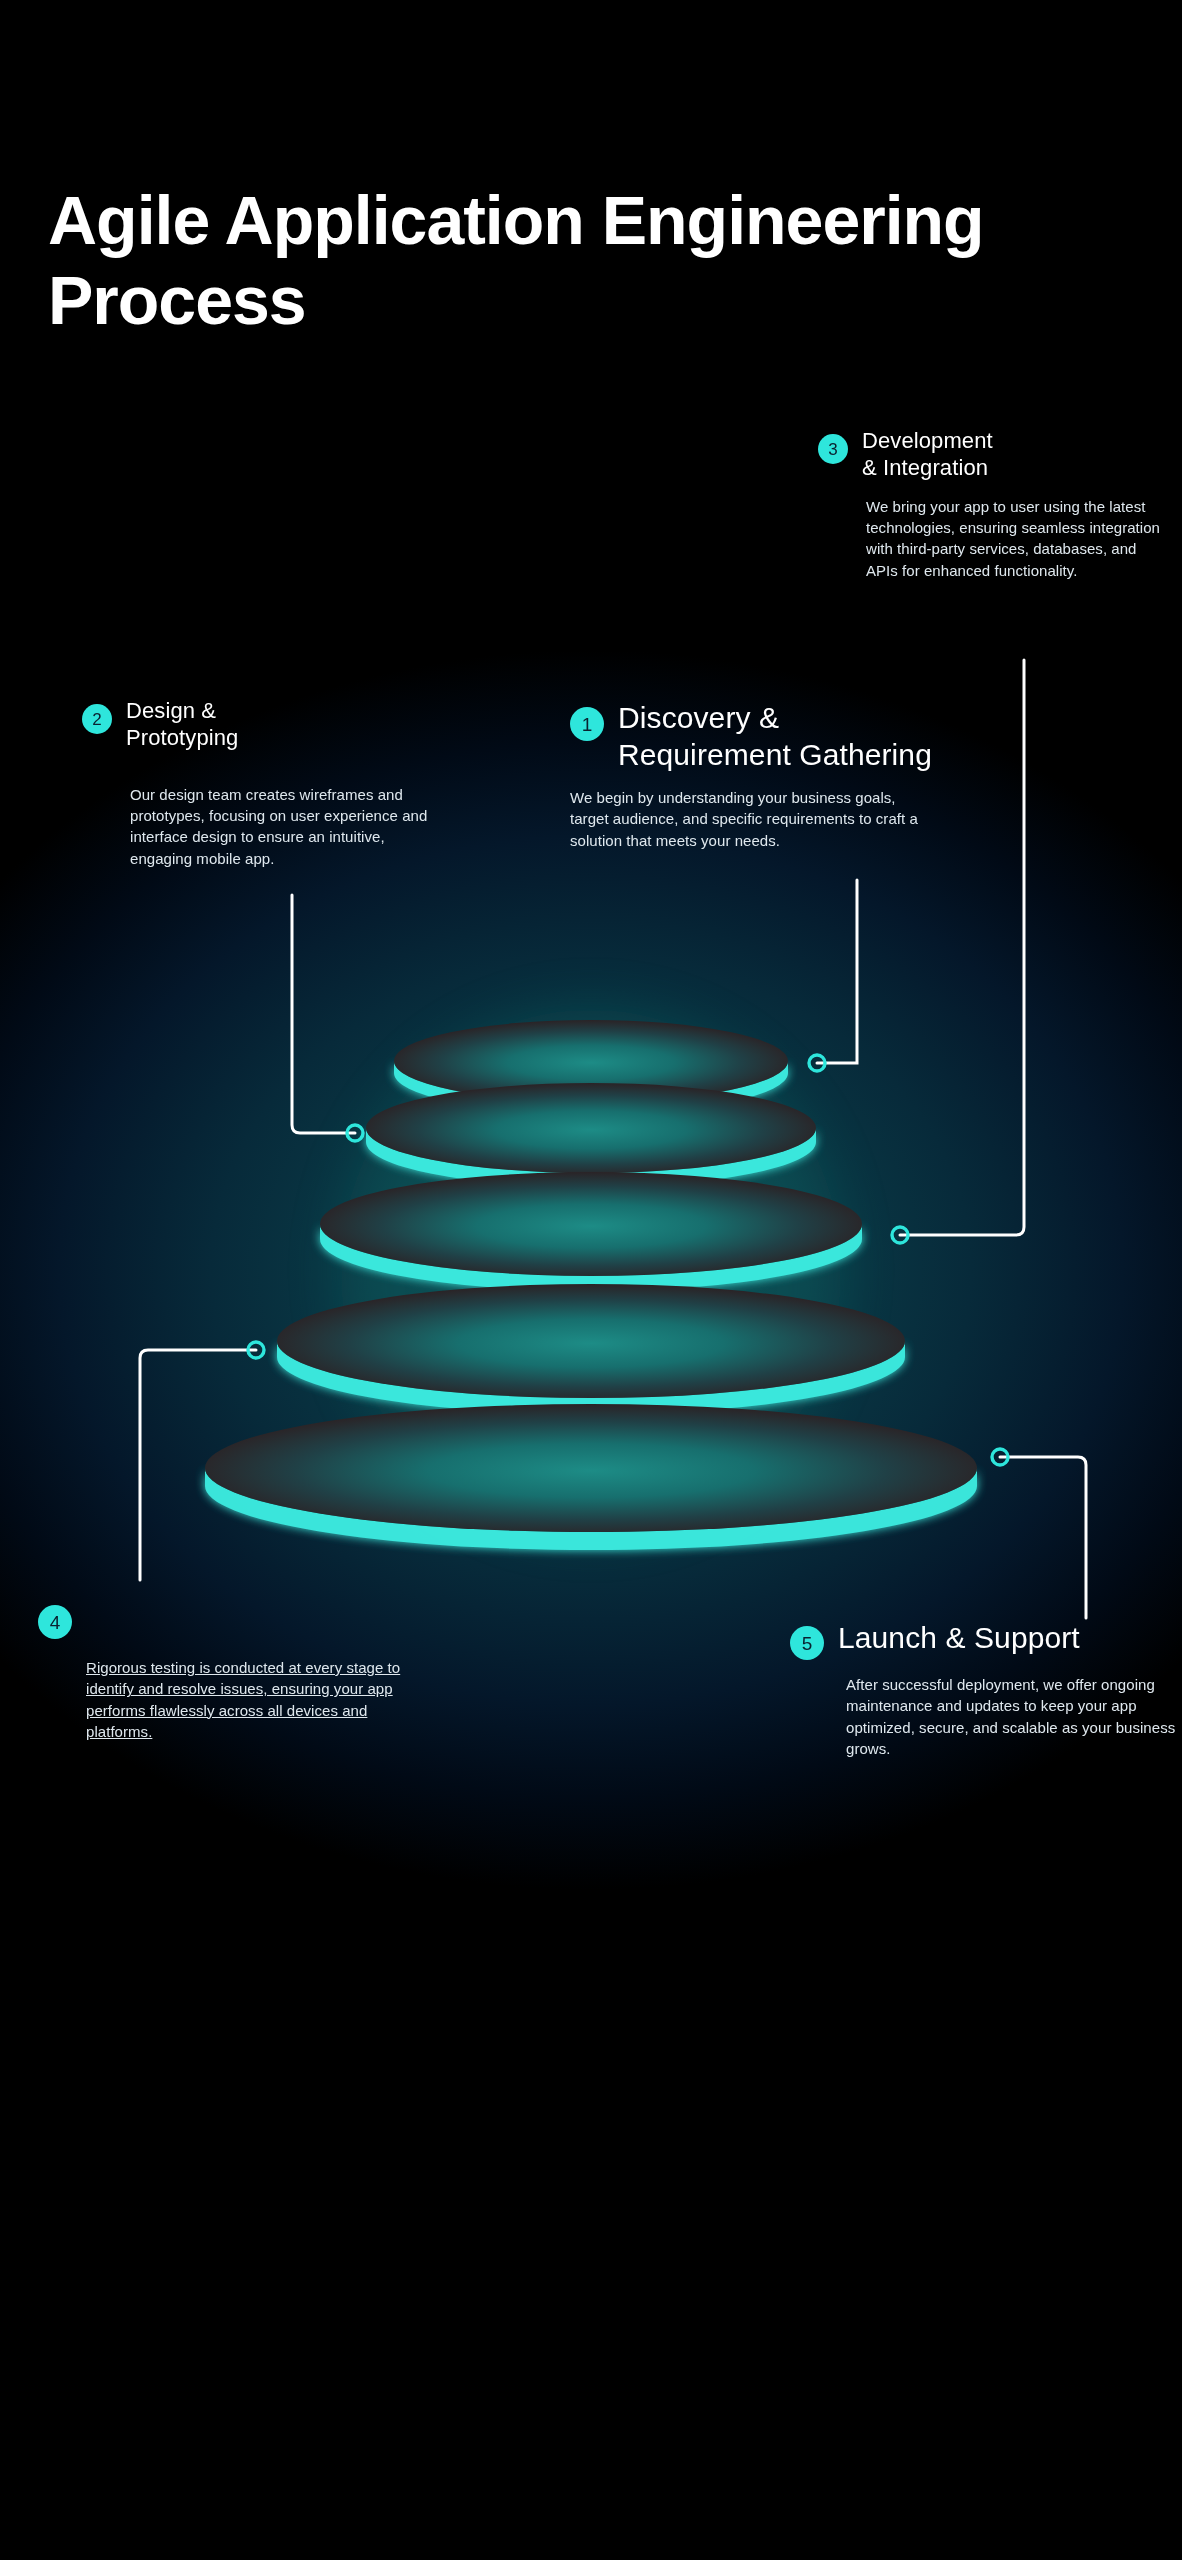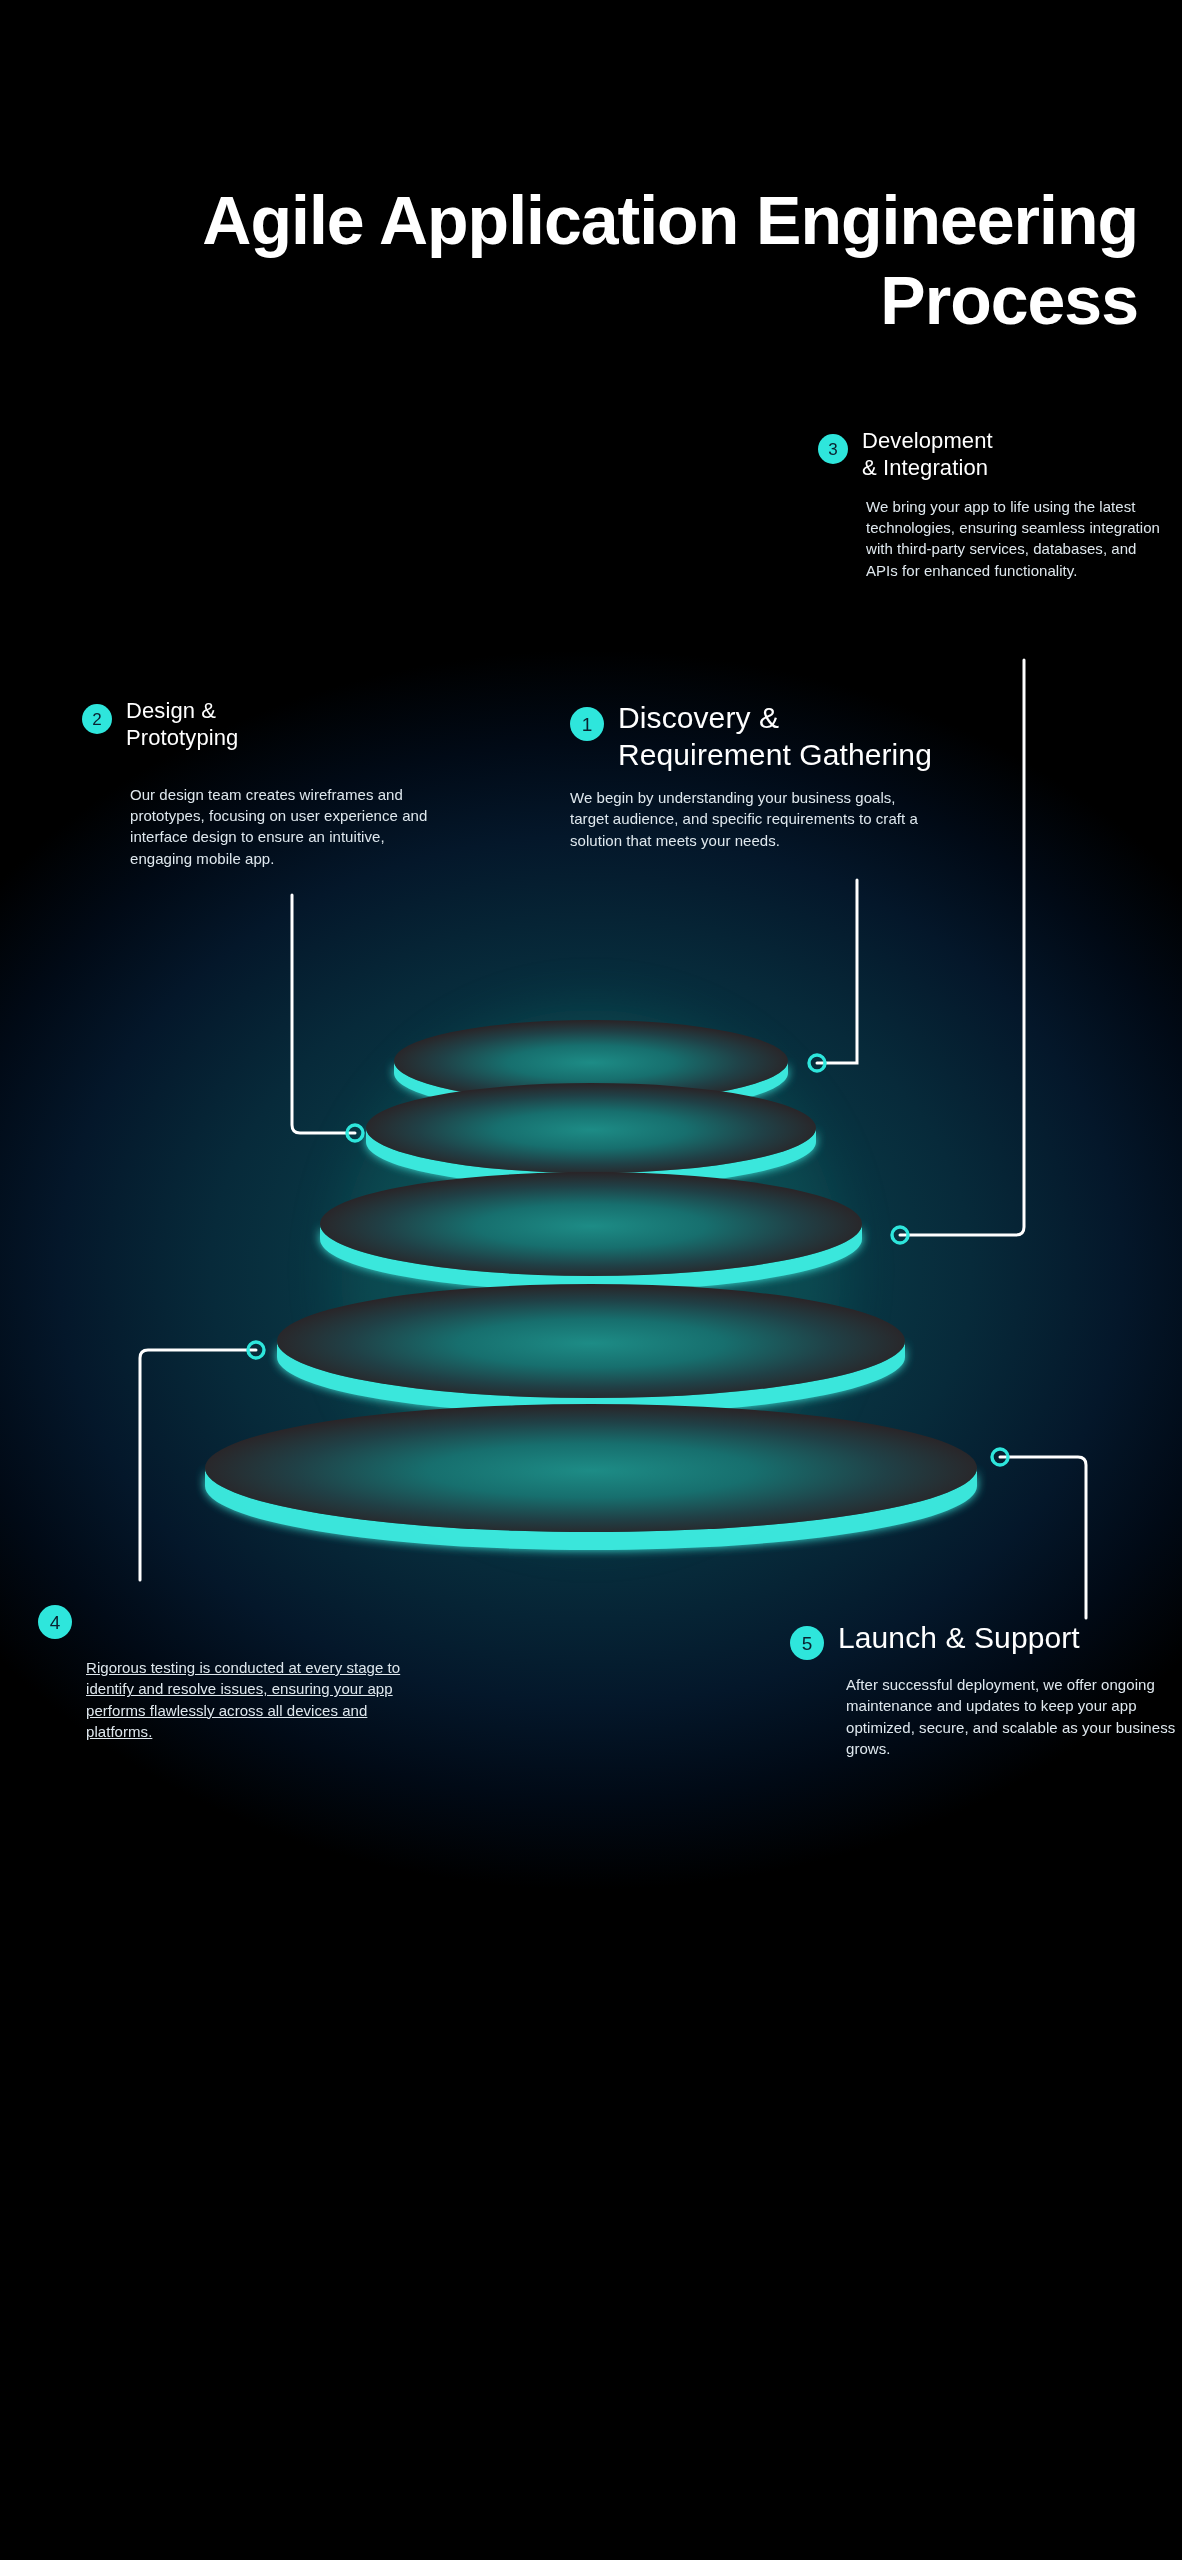--- a/index.html
+++ b/index.html
@@ -19,21 +19,20 @@
   }
   
   #title{
     position:absolute;left:48px;top:180px;width:1090px;
     color:#fff;
     font-size:68px;
     font-weight:700;
     line-height:1.18;
     letter-spacing:-1px;
     white-space:pre-line;
-    text-align:right;
   }
   
   #graphic{position:absolute;left:0;top:0;width:1182px;height:2560px;}
   
   .step{position:absolute;}
   .step-head{display:flex;align-items:flex-start;gap:14px;}
   .badge{
     flex:0 0 auto;
     width:34px;height:34px;border-radius:50%;
     background:#2ee6dc;
@@ -162,21 +161,21 @@
 
   <div id="title">Agile Application Engineering
 Process</div>
 
   <div class="step" id="step3">
     <div class="step-head">
       <div class="badge sm">3</div>
       <div class="heading">Development
 &amp; Integration</div>
     </div>
-    <div class="body">We bring your app to life using the latest technologies, ensuring seamless integration with third-party services, databases, and APIs for enhanced functionality.</div>
+    <div class="body">We bring your app to user using the latest technologies, ensuring seamless integration with third-party services, databases, and APIs for enhanced functionality.</div>
   </div>
 
   <div class="step" id="step1">
     <div class="step-head">
       <div class="badge">1</div>
       <div class="heading big">Discovery &amp;
 Requirement Gathering</div>
     </div>
     <div class="body">We begin by understanding your business goals, target audience, and specific requirements to craft a solution that meets your needs.</div>
   </div>

